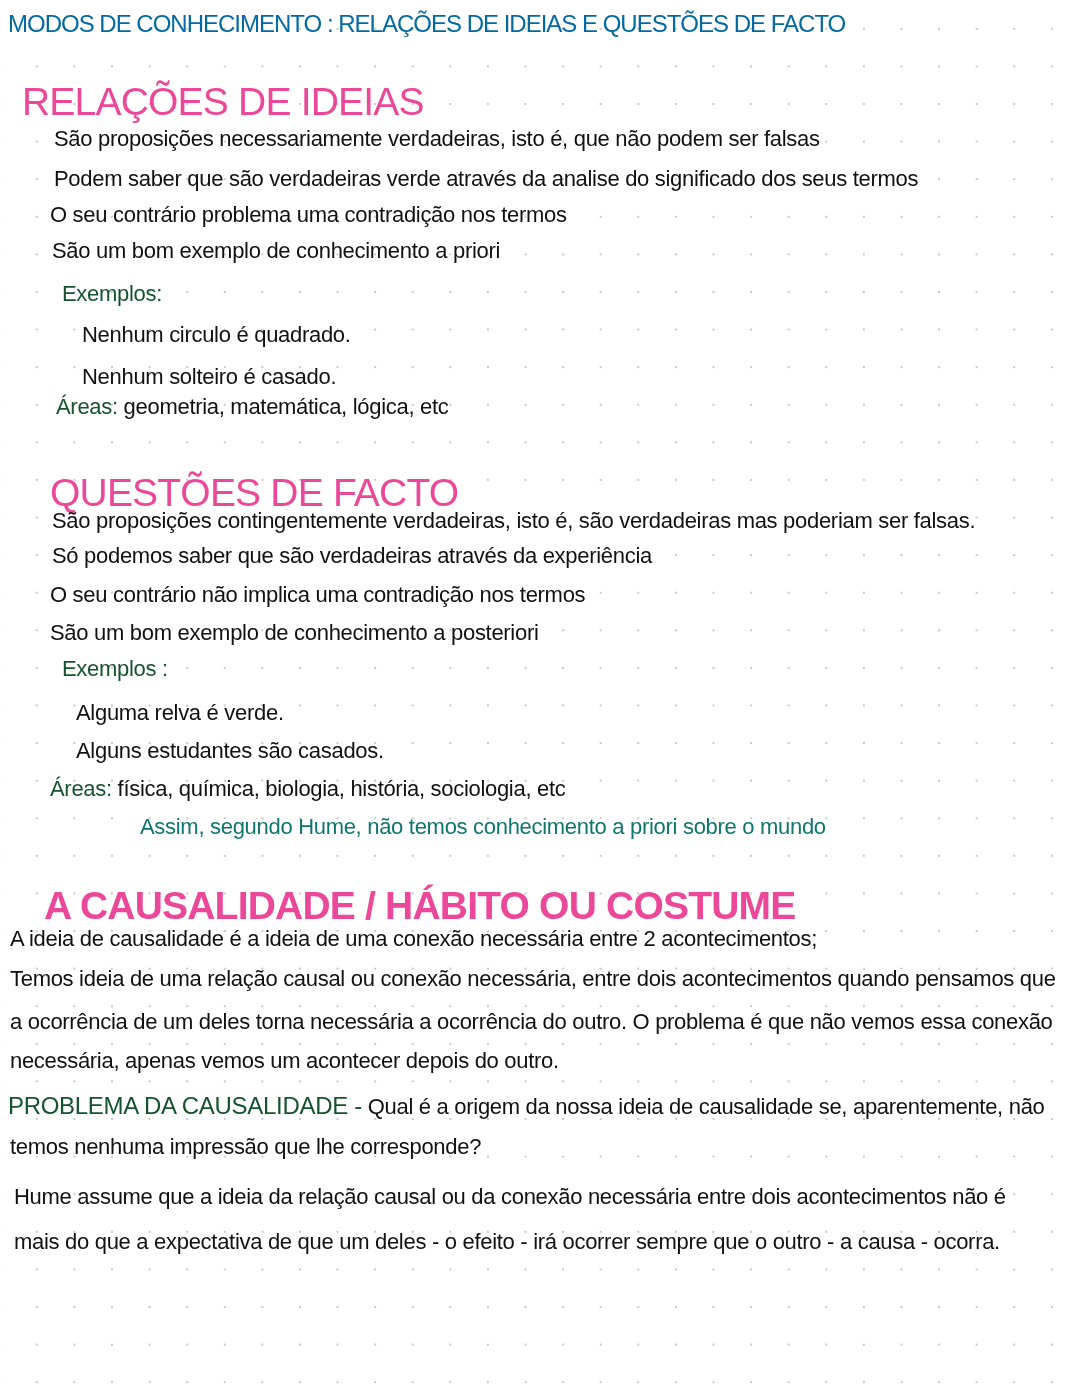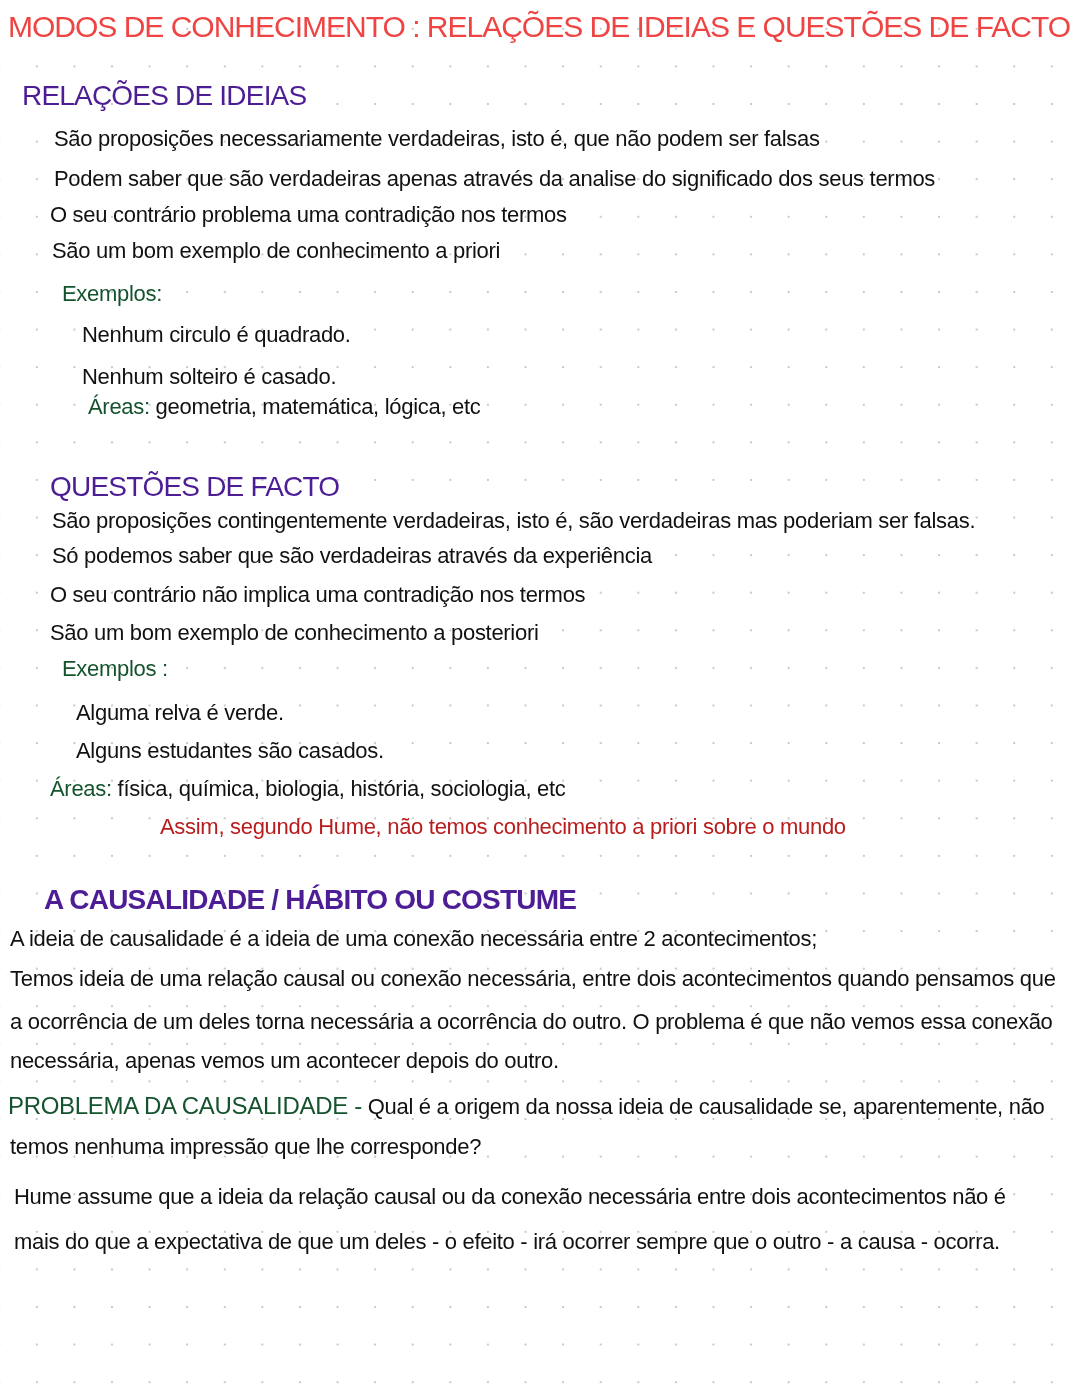--- a/index.html
+++ b/index.html
@@ -15,40 +15,40 @@
     font-family: "Liberation Sans", "DejaVu Sans", sans-serif;
     color: #111111;
   }
   .line {
     position: absolute;
     white-space: nowrap;
     font-size: 22px;
     line-height: 1;
     letter-spacing: -0.3px;
   }
-  .title { color: #ef4444; font-size: 30px; letter-spacing: -1px; }
-  .h2 { color: #4c1d95; font-size: 28px; letter-spacing: -0.8px; }
-  .darkred { color: #b91c1c; margin-left: 20px; }
+  .title { color: #0369a1; font-size: 24px; letter-spacing: -1px; }
+  .h2 { color: #ec4899; font-size: 39px; letter-spacing: -0.8px; }
+  .darkred { color: #0f766e; }
   .label { color: #14532d; }
 </style>
 </head>
 <body>
 
 <h1 class="line title" style="left:8px; top:12px; margin:0; font-weight:normal;">MODOS DE CONHECIMENTO : RELAÇÕES DE IDEIAS E QUESTÕES DE FACTO</h1>
 
 <section>
   <h2 class="line h2" style="left:22px; top:82px; margin:0; font-weight:normal;">RELAÇÕES DE IDEIAS</h2>
   <div class="line" style="left:54px; top:128px;">São proposições necessariamente verdadeiras, isto é, que não podem ser falsas</div>
-  <div class="line" style="left:54px; top:168px;">Podem saber que são verdadeiras apenas através da analise do significado dos seus termos</div>
+  <div class="line" style="left:54px; top:168px;">Podem saber que são verdadeiras verde através da analise do significado dos seus termos</div>
   <div class="line" style="left:50px; top:204px;">O seu contrário problema uma contradição nos termos</div>
   <div class="line" style="left:52px; top:240px;text-align:center;">São um bom exemplo de conhecimento a priori</div>
   <div class="line label" style="left:62px; top:283px;">Exemplos:</div>
   <div class="line" style="left:82px; top:324px;">Nenhum circulo é quadrado.</div>
   <div class="line" style="left:82px; top:366px;">Nenhum solteiro é casado.</div>
-  <div class="line" style="left:56px; top:396px;margin-left:32px;">
+  <div class="line" style="left:56px; top:396px;">
     <span class="label">Áreas:</span>
     <span>geometria, matemática, lógica, etc</span>
   </div>
 </section>
 
 <section>
   <h2 class="line h2" style="left:34px; top:457px; margin:16px; font-weight:normal;">QUESTÕES DE FACTO</h2>
   <div class="line" style="left:52px; top:510px;">São proposições contingentemente verdadeiras, isto é, são verdadeiras mas poderiam ser falsas.</div>
   <div class="line" style="left:52px; top:545px;">Só podemos saber que são verdadeiras através da experiência</div>
   <div class="line" style="left:50px; top:584px;">O seu contrário não implica uma contradição nos termos</div>

